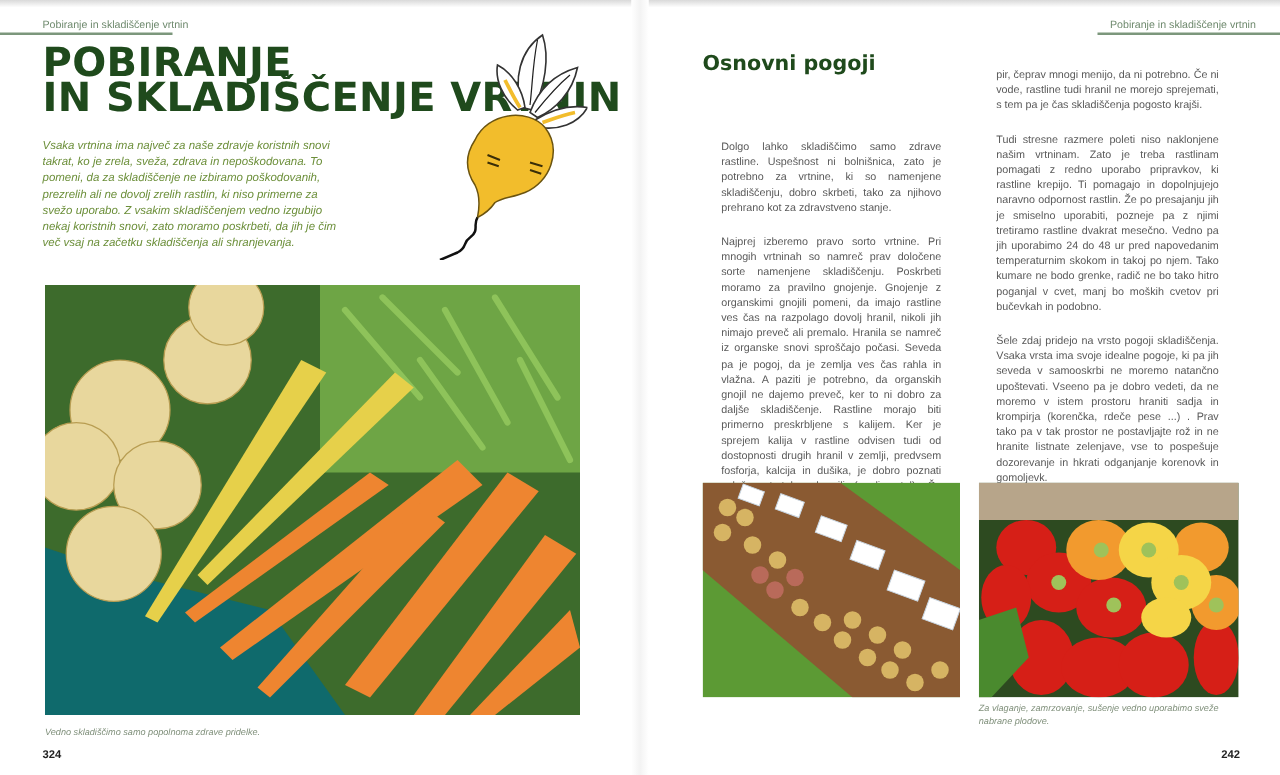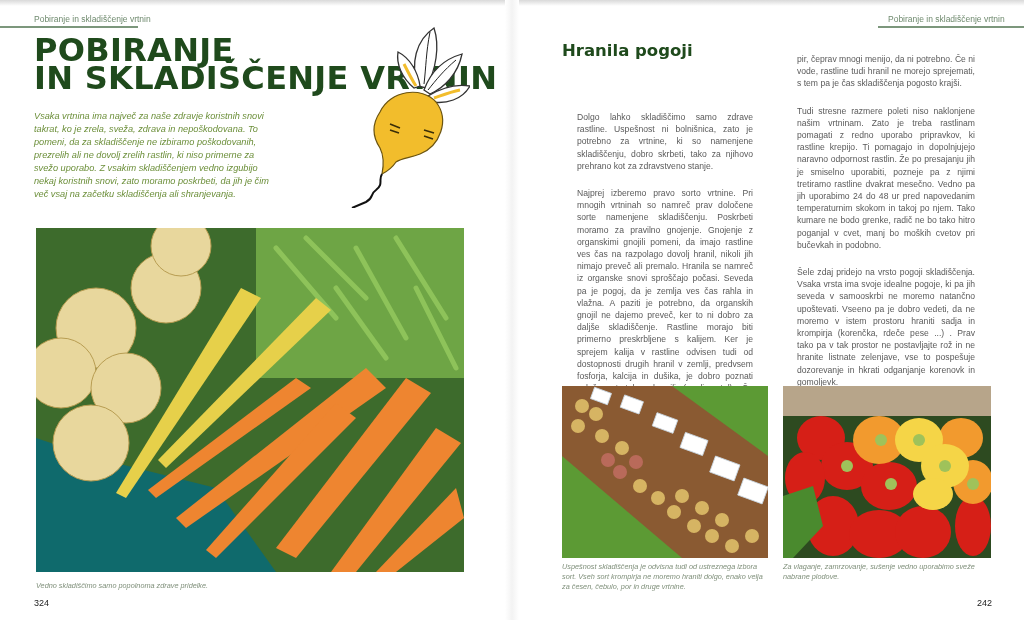--- a/index.html
+++ b/index.html
@@ -38,21 +38,21 @@
   .photo svg { display:block; width:100%; height:100%; }
   .photo.main { left:36px; top:228px; width:428px; height:344px; }
   .photo.potato { left:562px; top:386px; width:206px; height:172px; }
   .photo.pepper { left:783px; top:386px; width:208px; height:172px; }
 
   .caption { position:absolute; font-style:italic; font-size:7.3px; line-height:10px; color:#7f8f7a; margin:0; }
   .caption.main { left:36px; top:581px; width:420px;font-style:italic; }
   .caption.potato { left:50px; top:562px; width:210px; }
   .caption.pepper { left:271px; top:562px; width:210px; }
 
-  .folio { position:absolute; top:598px; font-size:9px; font-weight:normal; color:#222; }
+  .folio { position:absolute; top:598px; font-size:9px; font-weight:bold; color:#222; }
   .folio.left { left:34px; }
   .folio.right { left:465px; }
 
   .subhead { position:absolute; left:50px; top:40px; margin:0;
     font-family:"DejaVu Sans", sans-serif; font-weight:bold;
     font-size:16.5px; line-height:22px; color:#1f4a1c; }
   .subhead span { display:block; }
 
   .col { position:absolute; font-size:8.6px; line-height:12.2px; color:#5a5a5a; text-align:justify; }
   .col p { margin:15px; }
@@ -141,21 +141,21 @@
     <div class="folio left">324</div>
   </div>
 
   <div class="gutter"></div>
 
   <div class="page right">
     <div class="running-head right">Pobiranje in skladiščenje vrtnin</div>
     <div class="rh-line right"></div>
 
     <h2 class="subhead">
-      <span>Hranila pogoji</span>
+      <span>Osnovni pogoji</span>
     </h2>
 
     <div class="col c1">
       <p>Dolgo lahko skladiščimo samo zdrave rastline. Uspešnost ni bolnišnica, zato je potrebno za vrtnine, ki so namenjene skladiščenju, dobro skrbeti, tako za njihovo prehrano kot za zdravstveno stanje.</p>
       <p>Najprej izberemo pravo sorto vrtnine. Pri mnogih vrtninah so namreč prav določene sorte namenjene skladiščenju. Poskrbeti moramo za pravilno gnojenje. Gnojenje z organskimi gnojili pomeni, da imajo rastline ves čas na razpolago dovolj hranil, nikoli jih nimajo preveč ali premalo. Hranila se namreč iz organske snovi sproščajo počasi. Seveda pa je pogoj, da je zemlja ves čas rahla in vlažna. A paziti je potrebno, da organskih gnojil ne dajemo preveč, ker to ni dobro za daljše skladiščenje. Rastline morajo biti primerno preskrbljene s kalijem. Ker je sprejem kalija v rastline odvisen tudi od dostopnosti drugih hranil v zemlji, predvsem fosforja, kalcija in dušika, je dobro poznati založenost tal s hranili (analiza tal). Če vidimo, da je založenost s fosforjem previsoka, če je v tleh nad 8 % organske snovi, svetujem, da ob gnojenju dodamo v tla vsaj še 20 dag/10 m² kalijevega sulfata. Za kaj več pa je potrebno imeti analizo tal.</p>
       <p>Da bodo rastline pravilno prehranjene, je nujno tudi redno namakanje. Namakamo tudi čebulo, česen in krom-</p>
     </div>
 
     <div class="col c2">
       <p>pir, čeprav mnogi menijo, da ni potrebno. Če ni vode, rastline tudi hranil ne morejo sprejemati, s tem pa je čas skladiščenja pogosto krajši.</p>
@@ -193,21 +193,20 @@
       <g fill="#ffffff" stroke="#c9d6e2" stroke-width="0.8">
         <rect x="30" y="4" width="18" height="12" transform="rotate(20 39 10)"></rect>
         <rect x="60" y="12" width="20" height="13" transform="rotate(20 70 18)"></rect>
         <rect x="92" y="30" width="22" height="14" transform="rotate(20 103 37)"></rect>
         <rect x="120" y="50" width="24" height="16" transform="rotate(20 132 58)"></rect>
         <rect x="150" y="74" width="26" height="17" transform="rotate(20 163 82)"></rect>
         <rect x="178" y="96" width="26" height="18" transform="rotate(20 191 105)"></rect>
       </g>
     </svg>
   </div>
-  <p class="caption potato" style="left:562px;">Uspešnost skladiščenja je odvisna tudi od ustreznega izbora sort. Vseh sort krompirja ne moremo hraniti dolgo, enako velja za česen, čebulo, por in druge vrtnine.</p>
 
   <div class="photo pepper">
     <svg viewBox="0 0 208 172" preserveAspectRatio="none">
       <rect width="208" height="172" fill="#2d4a20"></rect>
       <rect width="208" height="30" fill="#b7a58a"></rect>
       <g fill="#d61f17">
         <ellipse cx="38" cy="52" rx="24" ry="22"></ellipse>
           <ellipse cx="64" cy="80" rx="26" ry="24"></ellipse>
         <ellipse cx="22" cy="92" rx="20" ry="26"></ellipse>
           <ellipse cx="106" cy="100" rx="28" ry="24"></ellipse>

